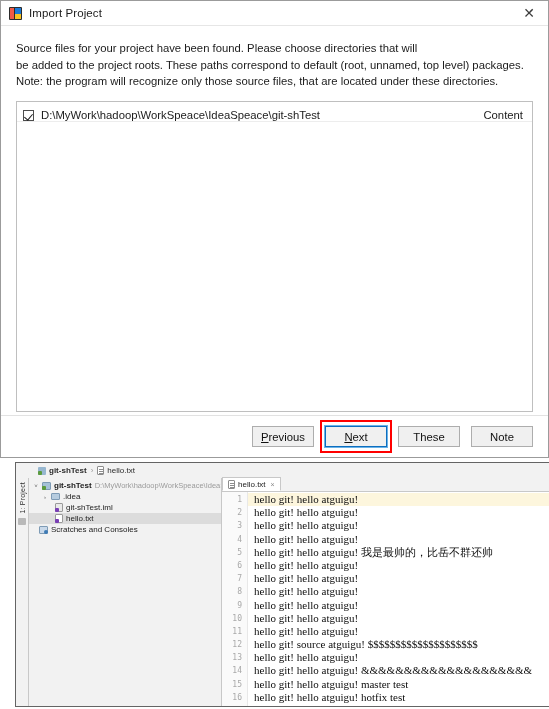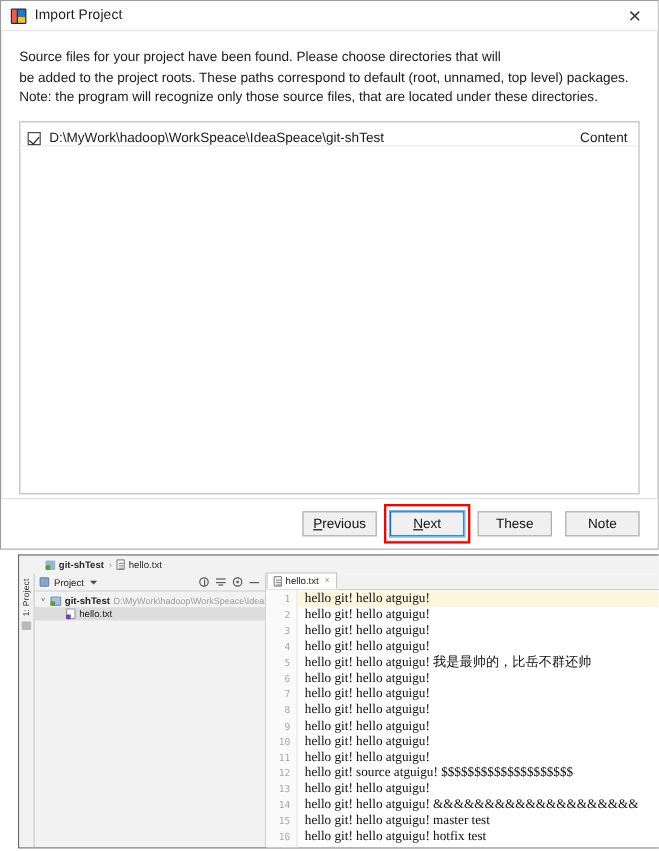--- a/index.html
+++ b/index.html
@@ -266,42 +266,44 @@
     </div>
 
     <div class="ide-main">
 
       <div class="vtabs">
         <span class="vtab-label">1: Project</span>
         <span class="vtab-ico"></span>
       </div>
 
       <div class="proj-panel">
-        <div class="proj-head">
-          <span class="proj-head-ico"></span>
-          <span class="proj-head-title">Project</span>
-          <span class="caret-d"></span>
-          <span class="proj-tools">
-            <span class="t-ico t-circ"></span>
-            <span class="t-ico t-coll"></span>
-            <span class="t-ico t-gear"></span>
-            <span class="t-ico t-min"></span>
-          </span>
-        </div>
 
         <div class="tree">
           <div class="tnode" style="padding-left:4px">
             <span class="arrow">˅</span>
             <span class="i-mod"></span>
             <span class="tlabel bold">git-shTest</span>
             <span class="tpath">D:\MyWork\hadoop\WorkSpeace\IdeaSpeace</span>
           </div>
+          <div class="tnode" style="padding-left:13px">
+            <span class="arrow">›</span>
+            <span class="i-folder"></span>
+            <span class="tlabel">.idea</span>
+          </div>
+          <div class="tnode" style="padding-left:26px">
+            <span class="i-iml"></span>
+            <span class="tlabel">git-shTest.iml</span>
+          </div>
           <div class="tnode sel" style="padding-left:26px">
             <span class="i-iml" style="background:#fff;"></span>
             <span class="tlabel">hello.txt</span>
+          </div>
+          <div class="tnode" style="padding-left:10px">
+            <span class="i-scr"></span>
+            <span class="tlabel">Scratches and Consoles</span>
           </div>
         </div>
       </div>
 
       <div class="editor">
         <div class="etabs">
           <div class="etab">
             <span class="ico-txt"></span>
             <span>hello.txt</span>
             <span class="etab-close">×</span>

